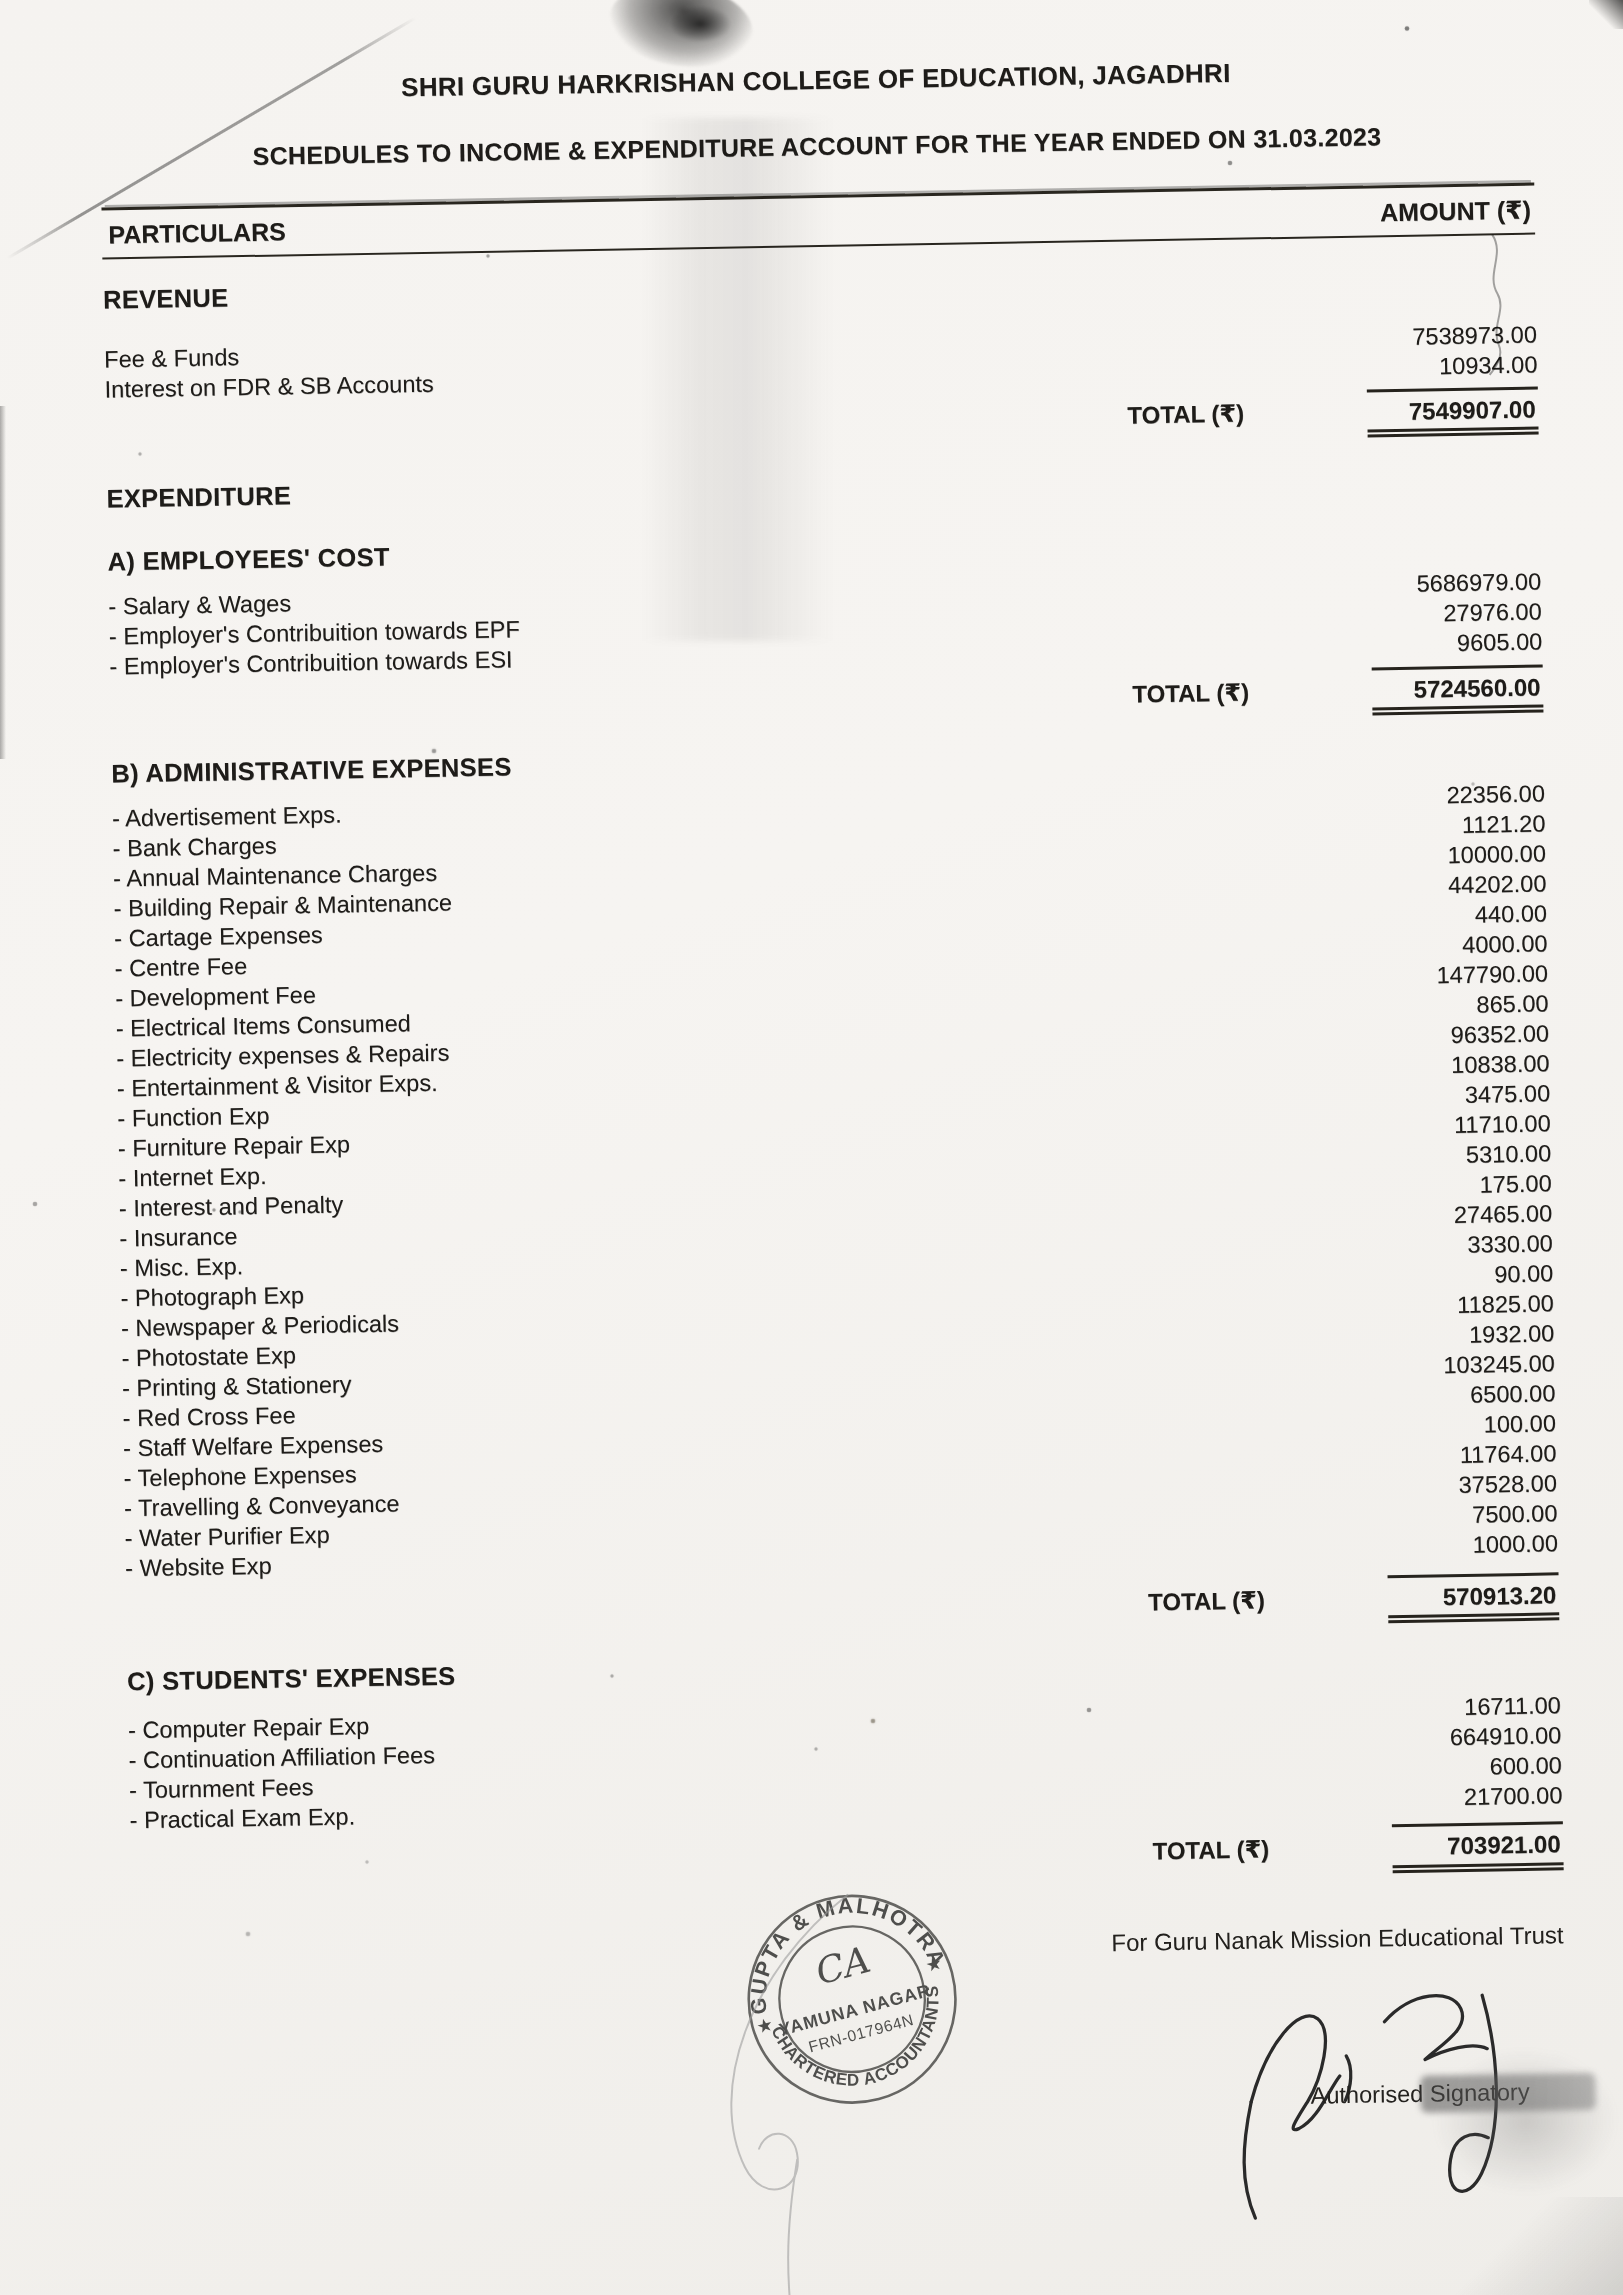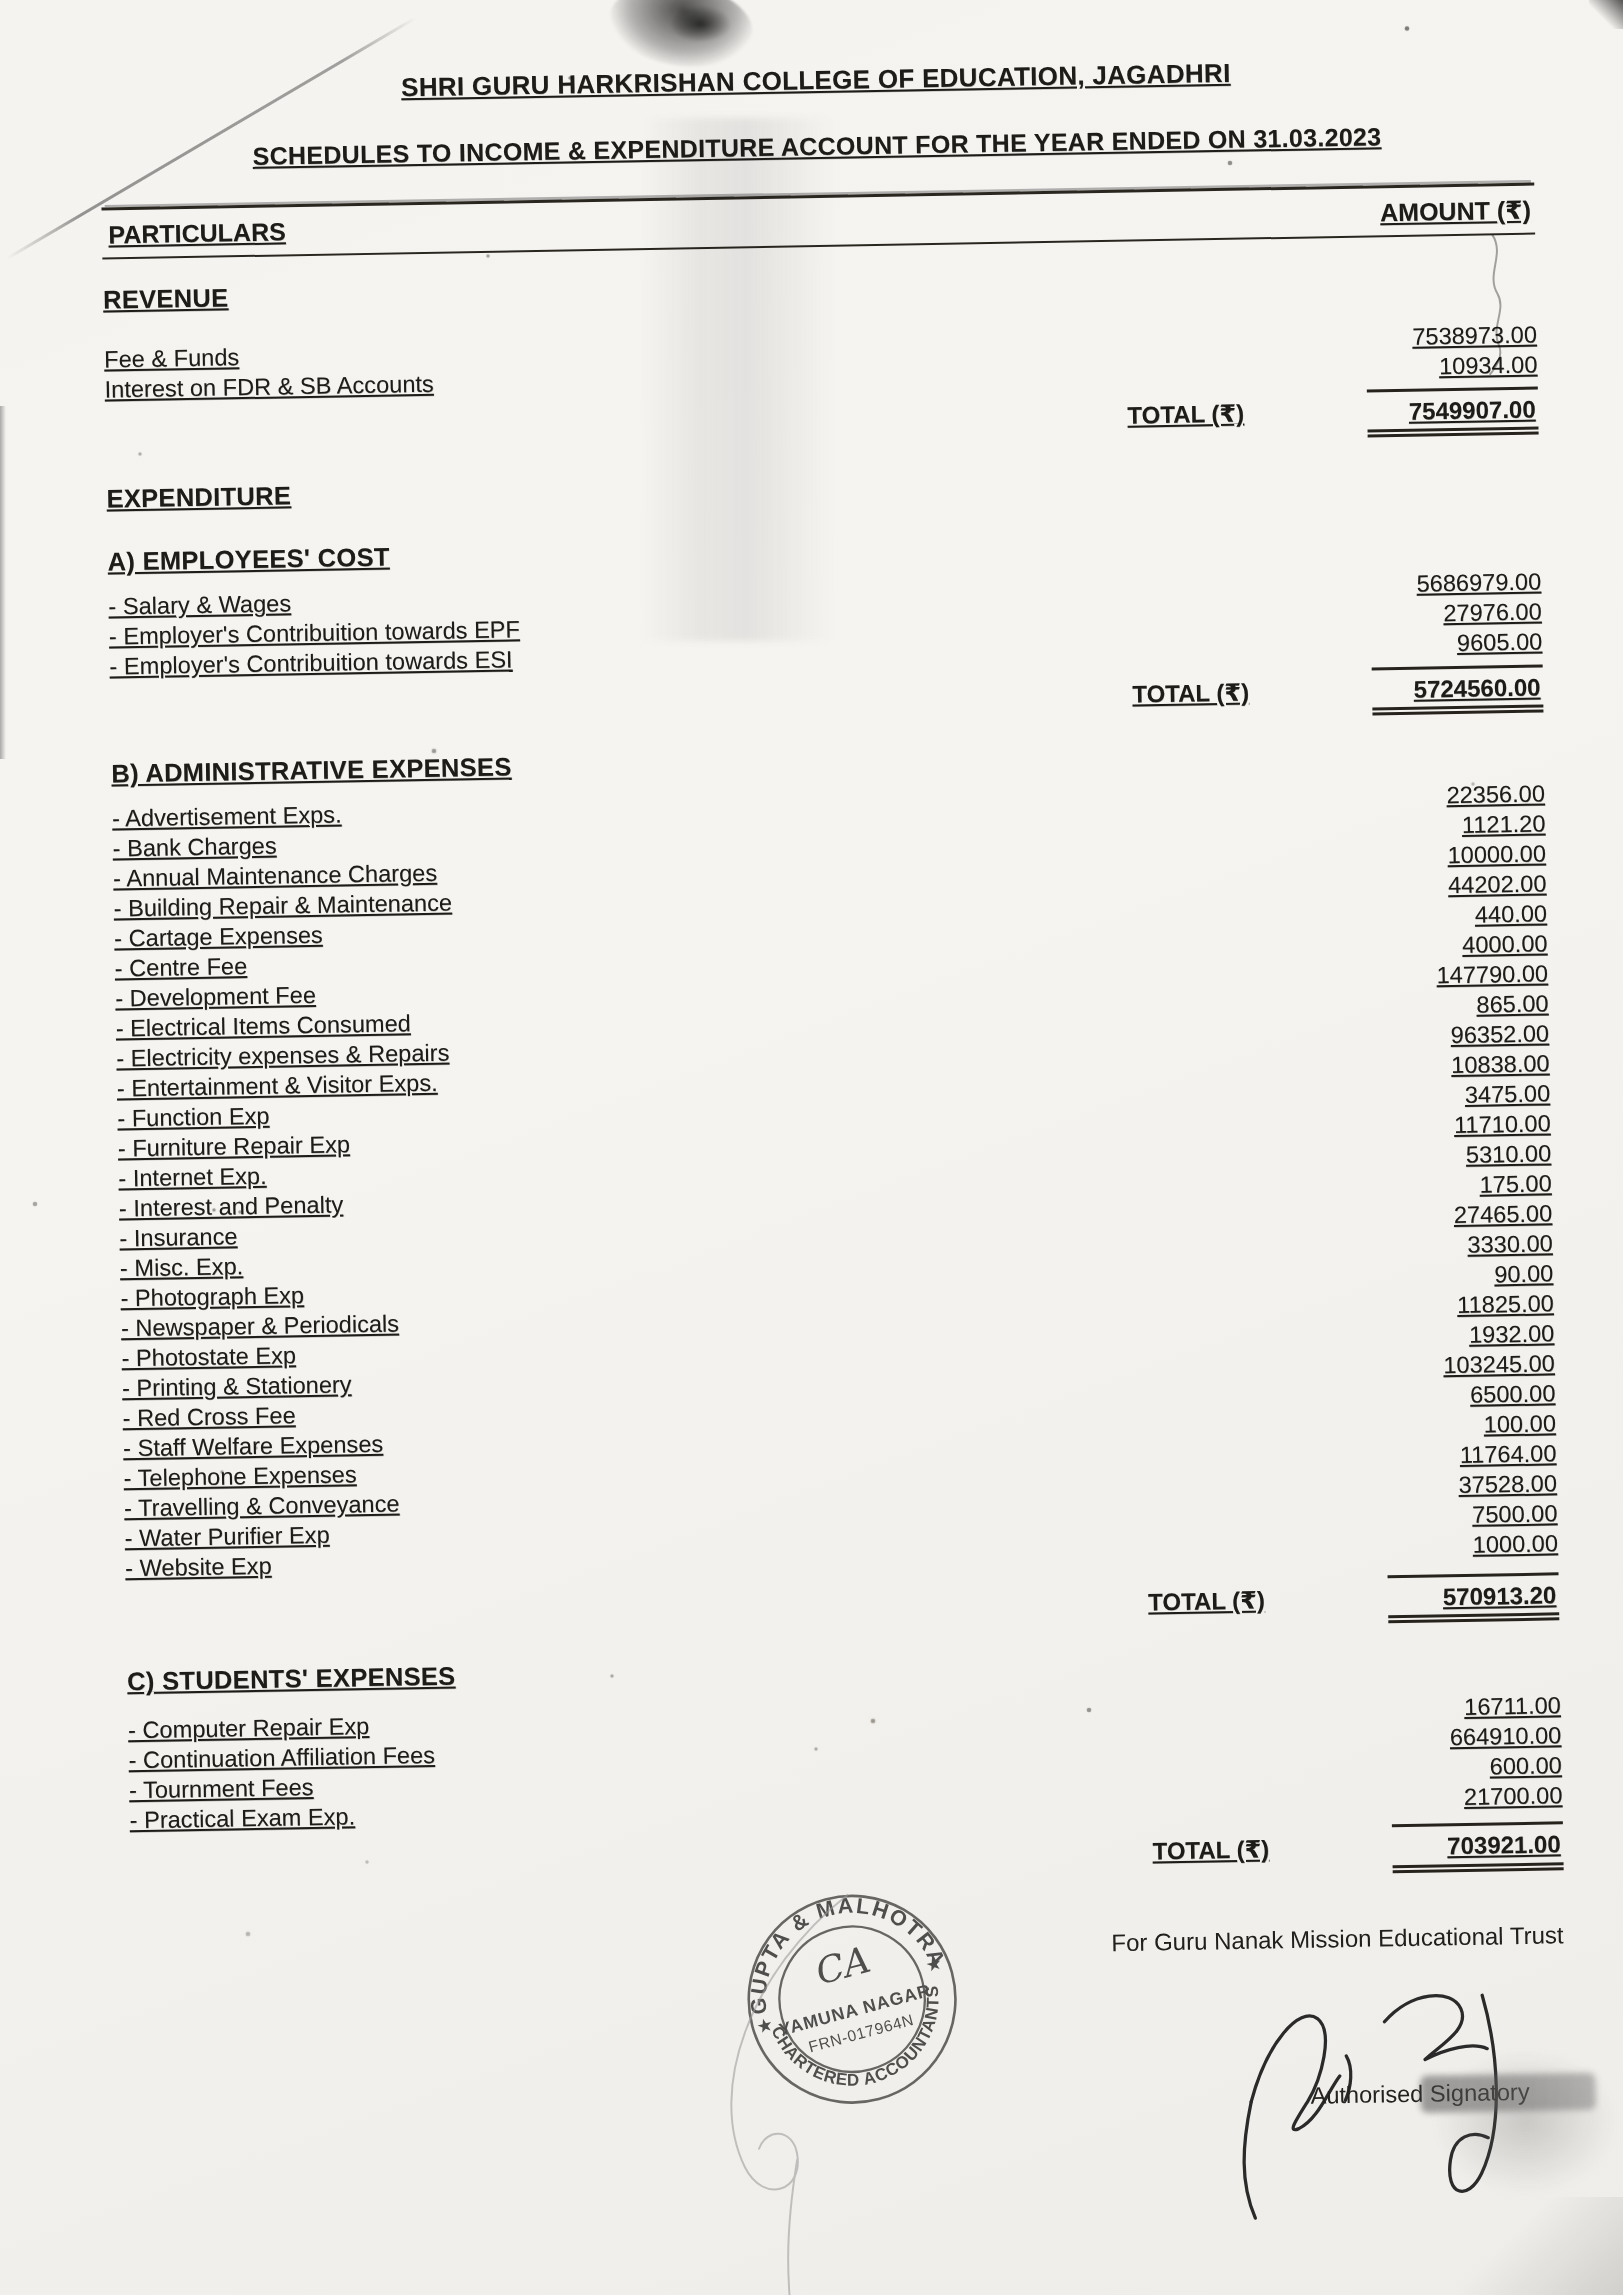--- a/index.html
+++ b/index.html
@@ -1,18 +1,18 @@
 <!DOCTYPE html>
 <html style="font-size:10.5px"><head>
 <meta charset="utf-8">
 <style>
   html,body{margin:0;padding:0;background:#dcd9d5;}
   .page{position:relative;width:1623px;height:2295px;overflow:hidden;
     background:linear-gradient(160deg,#f5f3f0 0%,#f6f4f1 40%,#efede9 100%);
-    font-family:"Liberation Sans","DejaVu Sans",sans-serif;color:#1e1c19;text-decoration:underline;}
+    font-family:"Liberation Sans","DejaVu Sans",sans-serif;color:#1e1c19;}
   .sheet{position:relative;margin:0 85px 0 105px;padding-top:65px;
     transform:rotate(-1deg);transform-origin:50% 18%;
     text-shadow:0.3px 0.5px 0.6px rgba(25,25,25,.33);}
   .doc-title{text-align:center;font-size:26px;font-weight:bold;letter-spacing:0.3px;line-height:31px;}
   .doc-subtitle{text-align:center;font-size:25px;font-weight:bold;letter-spacing:0.3px;line-height:31px;margin-top:35px;}
   .table-head{display:flex;justify-content:space-between;align-items:center;margin-top:33px;
     border-top:3.3px solid #29261f;border-bottom:2.6px solid #29261f;
     box-shadow:0 -5.9px 0 -3.3px rgba(45,45,45,.35);
     padding:9.8px 3.9px 8.5px 6.5px;font-weight:bold;font-size:25px;}
   .sec-heading{font-size:25.5px;font-weight:bold;letter-spacing:0.3px;line-height:30px;}

